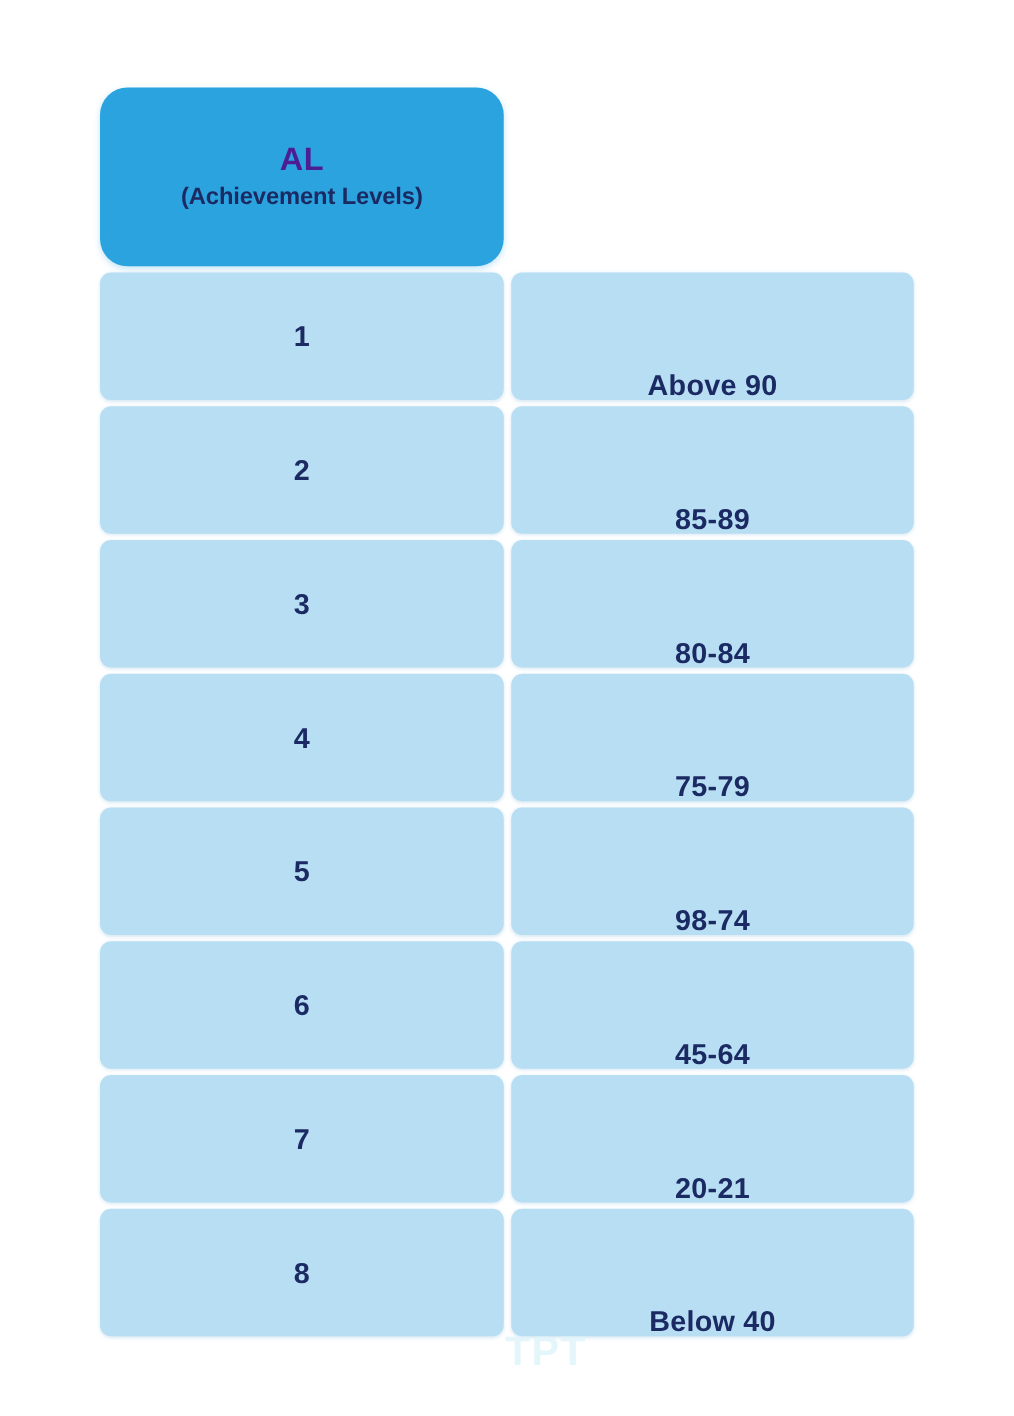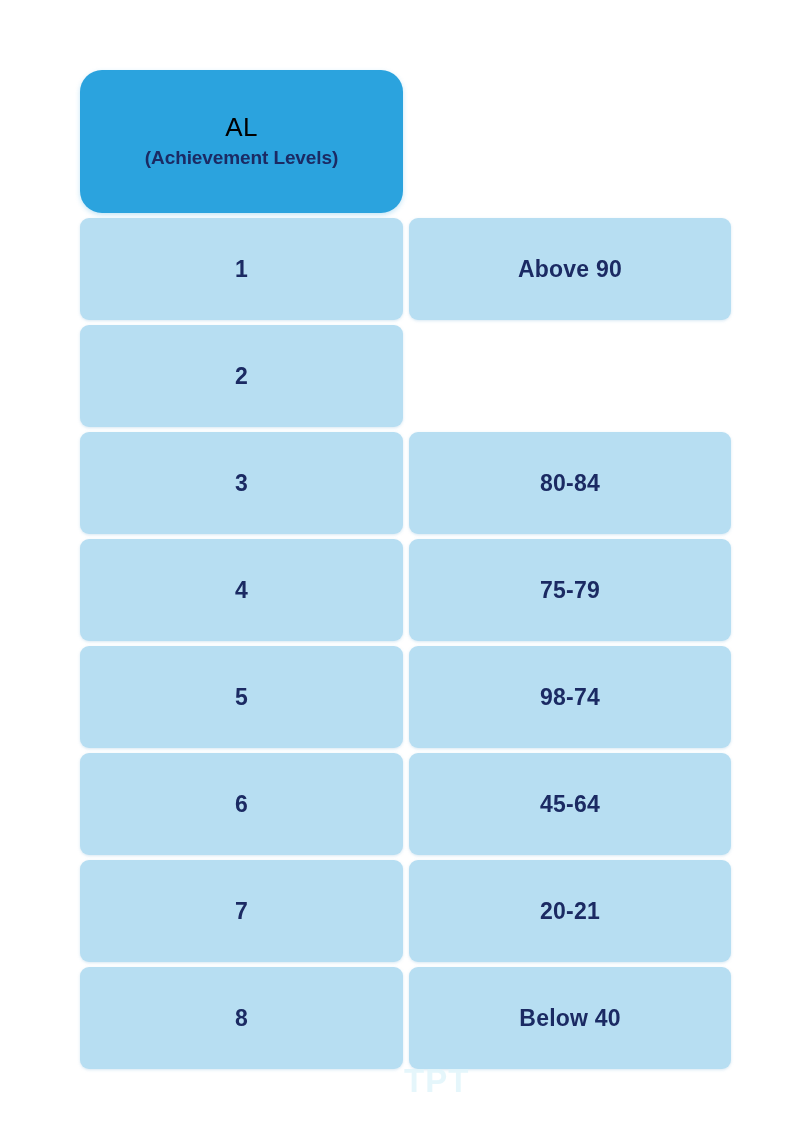--- a/index.html
+++ b/index.html
@@ -60,24 +60,24 @@
     flex-direction: column;
     align-items: center;
     justify-content: center;
     text-align: center;
     color: #1B2A63;
     box-sizing: border-box;
   }
 
   .header-title {
     font-size: 26px;
-    font-weight: normal;
+    font-weight: bold;
     letter-spacing: 0.3px;
     line-height: 1.12;
-    color: #000000;
+    color: #4c1d95;
   }
   .header-sub {
     font-size: 19px;
     font-weight: bold;
     letter-spacing: -0.1px;
     line-height: 1.18;
     color: #1B2A63;
     margin-top: 5px;
   }
 
@@ -86,20 +86,21 @@
     background: #B7DEF2;
     border-radius: 9px;
     height: 102px;
     box-shadow: 0 1px 3px rgba(140,190,220,0.35);
   }
   .data-row .cell.col-al {
     flex: 0 0 323px;
   }
   .data-row .cell.col-range {
     flex: 0 0 322px;
+    justify-content: flex-end;
   }
 
   .cell-level {
     font-size: 23px;
     font-weight: bold;
     color: #1B2A63;
     line-height: 1;
   }
   .cell-range {
     font-size: 23px;
@@ -141,20 +142,23 @@
       </div>
       <div class="cell col-range">
         <span class="cell-range">Above 90</span>
       </div>
     </div>
 
     <div class="table-row data-row">
       <div class="cell col-al">
         <span class="cell-level">2</span>
       </div>
+      <div class="cell col-range">
+        <span class="cell-range">85-89</span>
+      </div>
     </div>
 
     <div class="table-row data-row">
       <div class="cell col-al">
         <span class="cell-level">3</span>
       </div>
       <div class="cell col-range">
         <span class="cell-range">80-84</span>
       </div>
     </div>

